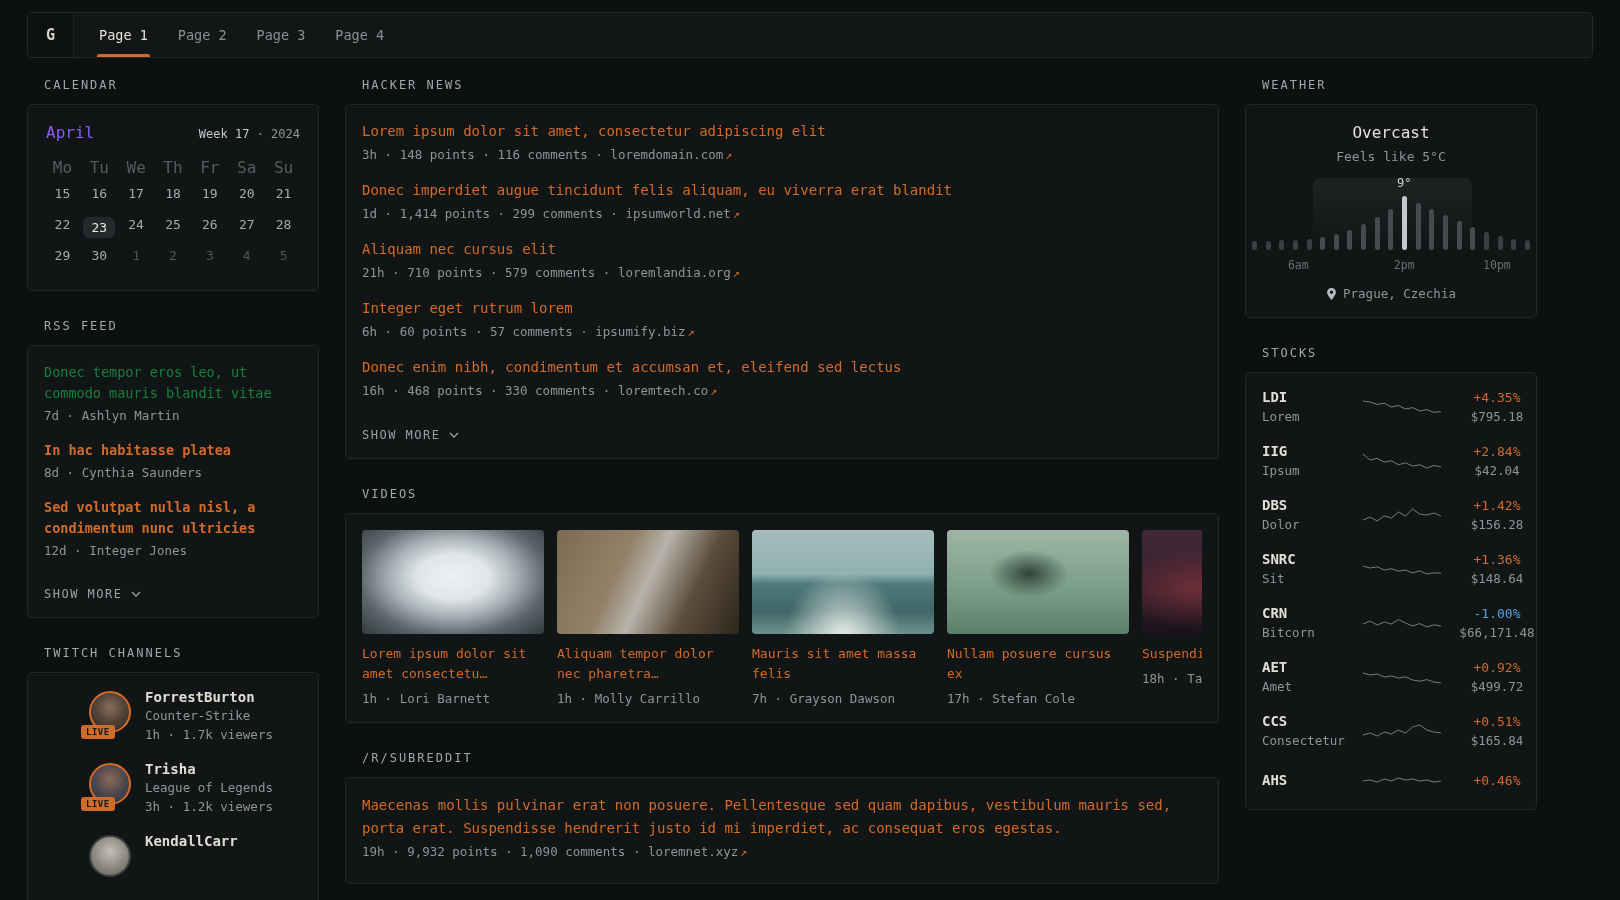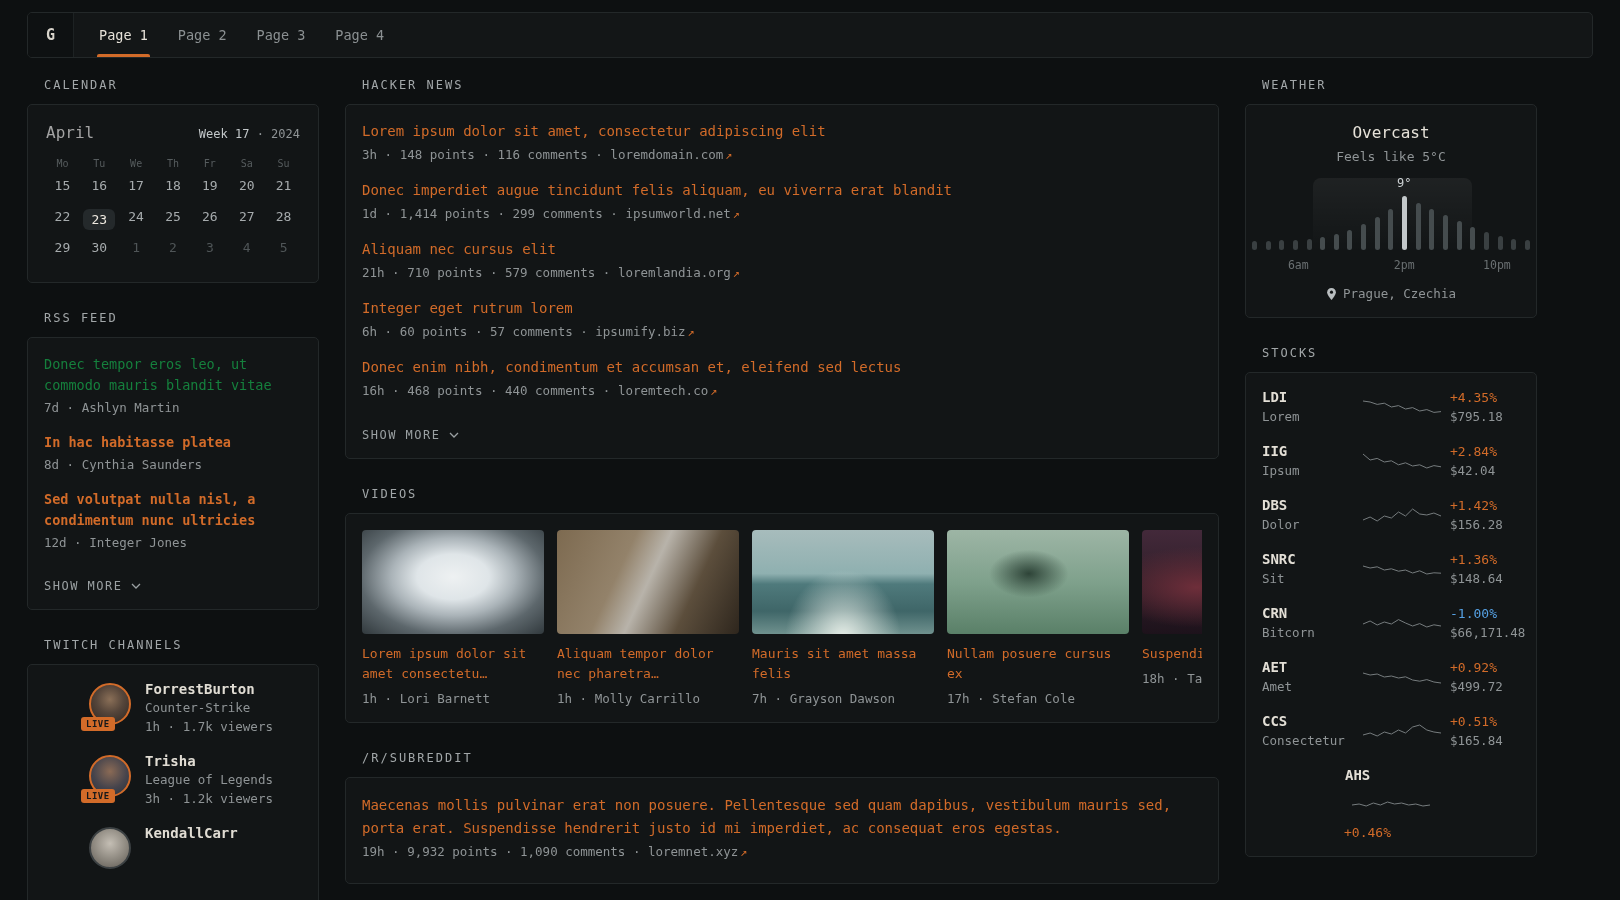--- a/index.html
+++ b/index.html
@@ -43,25 +43,25 @@
   .widget-title {
     font-size: 12px; letter-spacing: 2px; color: #a2a7a9;
     margin: 0 0 12px 17px; text-transform: uppercase;
   }
   .card {
     background: #121516; border: 1px solid #232829; border-radius: 5px; padding: 16px;
   }
 
   
   .cal-head { display: flex; justify-content: space-between; align-items: baseline; padding: 2px 2px 10px; }
-  .cal-month { font-size: 16px; color: #a3a3a3; }
+  .cal-month { font-size: 16px; color: #8b5cf6; }
   .cal-weekinfo { font-size: 12px; color: #c3c8ca; }
   .cal-weekinfo .dim { color: #8f9496; }
   .cal-grid { display: grid; grid-template-columns: repeat(7, 1fr); row-gap: 5px; text-align: center; }
-  .cal-dow { font-size: 10px; color: #565c5e; padding: 6px 0 4px; }
+  .cal-dow { font-size: 16px; color: #565c5e; padding: 6px 0 4px; }
   .cal-day { font-size: 13px; color: #a6abad; height: 26px; display: flex; align-items: flex-start; justify-content: center; }
   .cal-day.dim { color: #4f5557; }
   .cal-day.today span { background: #24292b; border-radius: 6px; padding: 3px 8px; color: #eee9e0; }
 
   
   .rss-item { margin-bottom: 17px; }
   .rss-title { font-size: 13.5px; line-height: 1.55; color: #15803d; cursor: pointer; }
   .rss-item.hl .rss-title { color: #d26b29; font-weight: bold; }
   .meta { font-size: 12.5px; color: #8f9496; margin-top: 4px; }
   .show-more {
@@ -124,26 +124,26 @@
   .bar.day { background: #454c4e; }
   .bar.cur { background: #c3c8ca; }
   .temp-label { position: absolute; top: -2px; transform: translateX(-50%); font-size: 12px; color: #cdd2d4; }
   .w-times { position: absolute; left: 0; right: 0; bottom: 0; height: 16px; }
   .w-time { position: absolute; transform: translateX(-50%); font-size: 11.5px; color: #6a7072; }
   .w-loc { margin-top: 12px; font-size: 12.5px; color: #8f9496;
            display: flex; justify-content: center; align-items: center; gap: 6px; }
 
   
   .stock { display: flex; align-items: center; margin-bottom: 19px; gap: 8px; cursor: pointer; }
-  .stock:last-child { margin-bottom: 0; flex-direction: column; }
+  .stock:last-child { margin-bottom: 0; }
   .s-info { width: 92px; flex: none; }
   .s-symbol { font-size: 14px; font-weight: bold; color: #e3dfd6; }
   .s-name { font-size: 12.5px; color: #8f9496; margin-top: 4px; }
   .s-spark { flex: 1; display: flex; justify-content: center; }
-  .s-nums { width: 94px; flex: none; text-align: left; }
+  .s-nums { width: 94px; flex: none; text-align: center; }
   .s-change { font-size: 13px; }
   .s-change.pos { color: #d26b29; }
   .s-change.neg { color: #55a0e2; }
   .s-price { font-size: 12.5px; color: #8f9496; margin-top: 4px; }
 </style>
 </head>
 <body>
 
 <div class="page">
 
@@ -330,21 +330,21 @@
               <div class="hn-item ">
                 <div class="hn-title">Aliquam nec cursus elit</div>
                 <div class="hn-meta"><span>21h · 710 points · 579 comments · </span><span class="domain">loremlandia.org</span><span class="ext-arrow">↗</span></div>
               </div>
               <div class="hn-item ">
                 <div class="hn-title">Integer eget rutrum lorem</div>
                 <div class="hn-meta"><span>6h · 60 points · 57 comments · </span><span class="domain">ipsumify.biz</span><span class="ext-arrow">↗</span></div>
               </div>
               <div class="hn-item ">
                 <div class="hn-title">Donec enim nibh, condimentum et accumsan et, eleifend sed lectus</div>
-                <div class="hn-meta"><span>16h · 468 points · 440 comments · </span><span class="domain">loremtech.co</span><span class="ext-arrow">↗</span></div>
+                <div class="hn-meta"><span>16h · 468 points · 330 comments · </span><span class="domain">loremtech.co</span><span class="ext-arrow">↗</span></div>
               </div>
             </div>
           <div class="show-more">
             <span>SHOW MORE</span>
             <svg width="10" height="6" viewBox="0 0 10 6">
               <path d="M1 1 L5 5 L9 1" stroke="#9aa0a2" stroke-width="1.3" fill="none"></path>
             </svg>
           </div>
         </div>
       </section>

